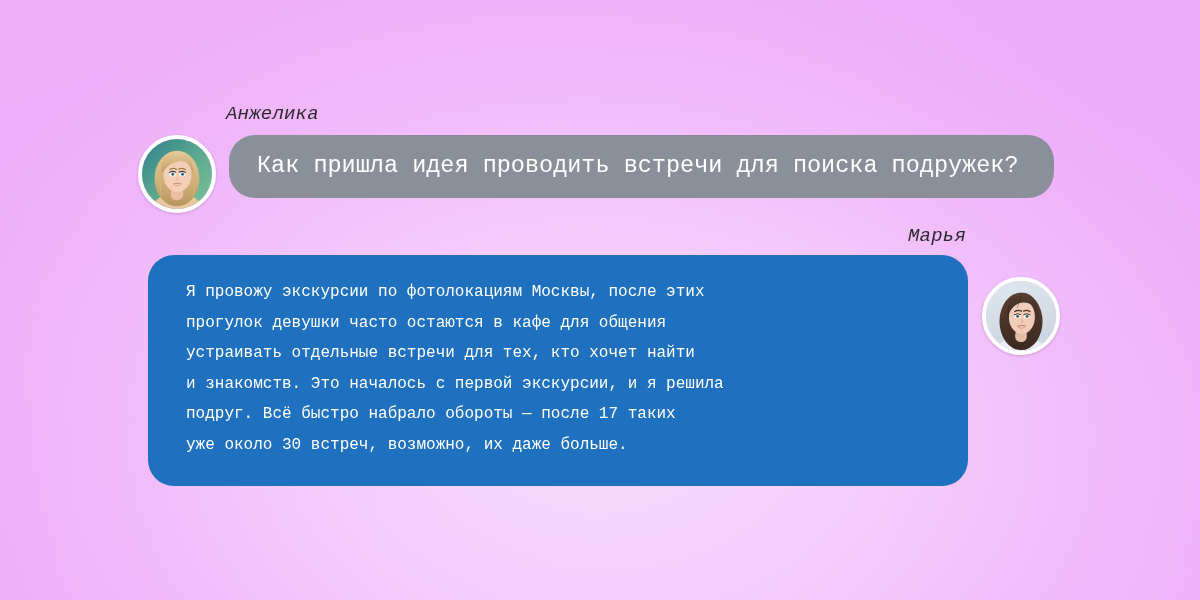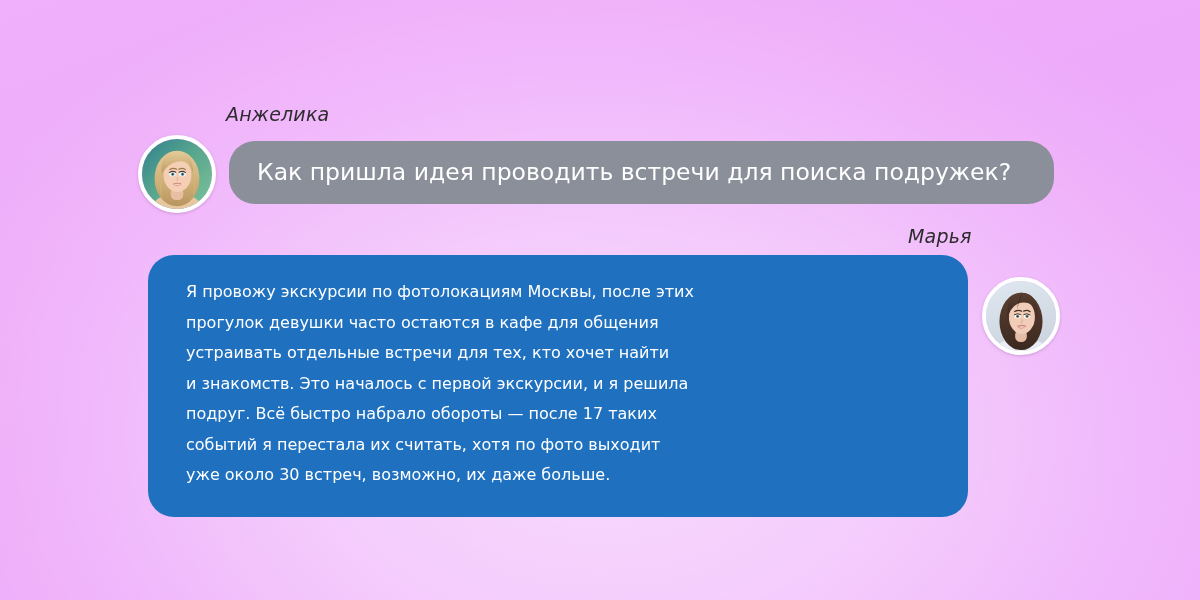--- a/index.html
+++ b/index.html
@@ -24,20 +24,21 @@
     overflow: hidden;
   }
 
   
   .conversation {
     position: absolute;
     left: 0;
     top: 0;
     width: 952px;
     height: 600px;
+    font-family: Liberation Mono, monospace;
   }
 
   .msg-row {
     position: absolute;
     display: flex;
     align-items: flex-start;
   }
 
   .msg-row.left  { left: 138px; top: 135px; flex-direction: row; }
   .msg-row.right { left: 148px; top: 255px; flex-direction: row; }
@@ -73,21 +74,21 @@
     box-sizing: border-box;
     border-radius: 24px;
     color: #ffffff;
   }
 
   .bubble-grey {
     background: #8b8f99;
     width: 825px;
     min-height: 62px;
     margin-left: 13px;
-    margin-top: 6px;
+    margin-top: 0;
     padding: 16px 28px 17px 28px;
     border-radius: 26px;
     display: flex;
     align-items: center;
   }
   .bubble-grey .line {
     font-size: 23.5px;
     line-height: 30px;
     white-space: nowrap;
   }
@@ -172,21 +173,20 @@
     </div>
 
     <div class="msg-row right">
 
       <div class="bubble bubble-blue">
         <div class="line">Я провожу экскурсии по фотолокациям Москвы, после этих</div>
         <div class="line">прогулок девушки часто остаются в кафе для общения</div>
         <div class="line">устраивать отдельные встречи для тех, кто хочет найти</div>
         <div class="line">и знакомств. Это началось с первой экскурсии, и я решила</div>
         <div class="line">подруг. Всё быстро набрало обороты — после 17 таких</div>
-        <div class="line">событий я перестала их считать, хотя по фото выходит</div>
         <div class="line">уже около 30 встреч, возможно, их даже больше.</div>
       </div>
 
       <div class="avatar" style="margin-top:22px;">
         <svg class="face-svg" viewBox="0 0 78 78" xmlns="http://www.w3.org/2000/svg">
           <defs>
             <linearGradient id="bgM" x1="0" y1="0" x2="0.3" y2="1">
               <stop offset="0%" stop-color="#dfe7ef"></stop>
               <stop offset="100%" stop-color="#cdd6e0"></stop>
             </linearGradient>

